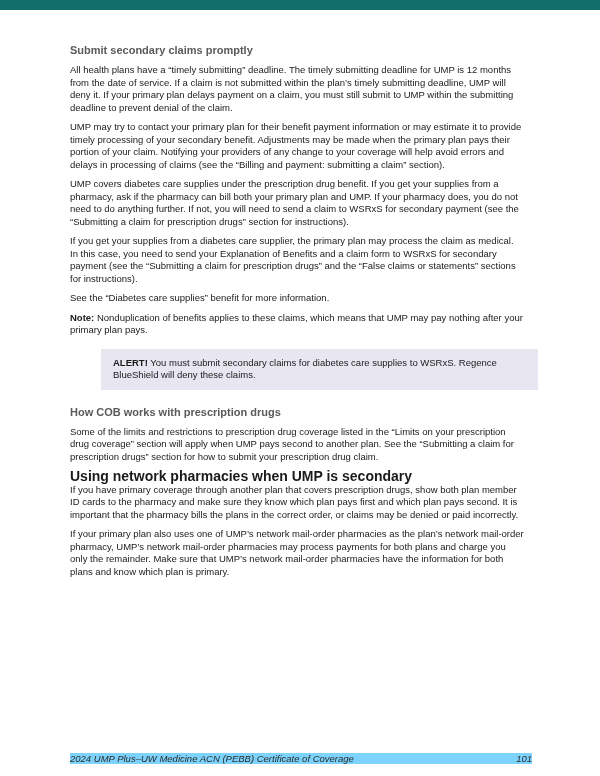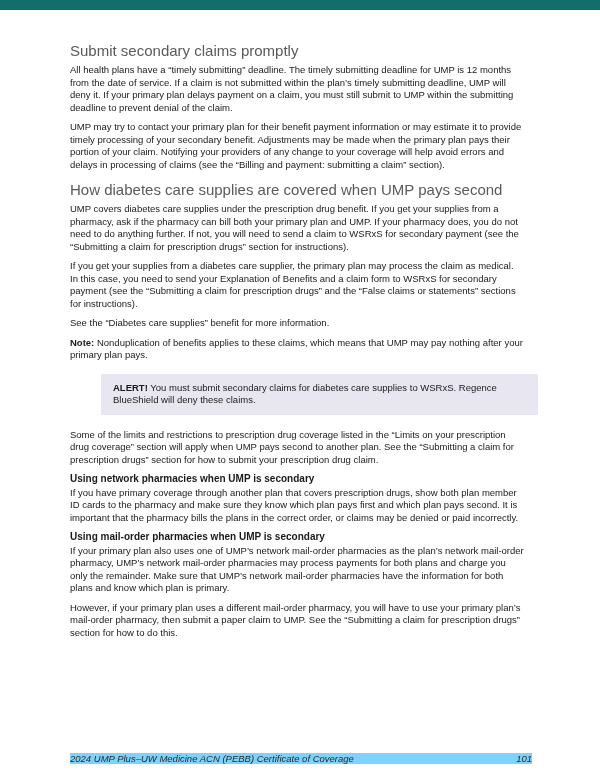--- a/index.html
+++ b/index.html
@@ -14,35 +14,35 @@
   }
   .top-bar {
     width: 100%;
     height: 10px;
     background: var(--header_bar, #116e6a);
   }
   .content {
     padding: 32px 68px 0 70px;
   }
   .heading {
-    font-size: 15px;
-    font-weight: 400;
+    font-size: 11px;
+    font-weight: 700;
     color: var(--heading_gray, #5a5a5a);
     margin: 10px 0 5px 0;
     line-height: 17px;
   }
   .heading.first { margin-top: 0; }
   .body {
     font-size: 9.5px;
     line-height: 12.5px;
     color: #1a1a1a;
     margin: 0 8px 7px 0;
   }
   .subheading {
-    font-size: 10px;
+    font-size: 14px;
     font-weight: 700;
     color: #1a1a1a;
     margin: 3px 0 1px 0;
     line-height: 12.5px;
   }
   .alert-box {
     background: var(--alert_bg, #e8e7f1);
     margin: 12px -6px 14px 31px;
     padding: 8px 12px;
   }
@@ -65,38 +65,36 @@
 
 <div class="page">
   <div class="top-bar"></div>
 
   <div class="content">
 
     <h2 class="heading first">Submit secondary claims promptly</h2>
     <p class="body">All health plans have a “timely submitting” deadline. The timely submitting deadline for UMP is 12 months from the date of service. If a claim is not submitted within the plan’s timely submitting deadline, UMP will deny it. If your primary plan delays payment on a claim, you must still submit to UMP within the submitting deadline to prevent denial of the claim.</p>
     <p class="body">UMP may try to contact your primary plan for their benefit payment information or may estimate it to provide timely processing of your secondary benefit. Adjustments may be made when the primary plan pays their portion of your claim. Notifying your providers of any change to your coverage will help avoid errors and delays in processing of claims (see the “Billing and payment: submitting a claim” section).</p>
 
-    <h2 class="heading">How diabetes care supplies are covered when UMP pays second</h2>
     <p class="body">UMP covers diabetes care supplies under the prescription drug benefit. If you get your supplies from a pharmacy, ask if the pharmacy can bill both your primary plan and UMP. If your pharmacy does, you do not need to do anything further. If not, you will need to send a claim to WSRxS for secondary payment (see the “Submitting a claim for prescription drugs” section for instructions).</p>
     <p class="body">If you get your supplies from a diabetes care supplier, the primary plan may process the claim as medical. In this case, you need to send your Explanation of Benefits and a claim form to WSRxS for secondary payment (see the “Submitting a claim for prescription drugs” and the “False claims or statements” sections for instructions).</p>
     <p class="body">See the “Diabetes care supplies” benefit for more information.</p>
     <p class="body"><strong>Note:</strong><span> Nonduplication of benefits applies to these claims, which means that UMP may pay nothing after your primary plan pays.</span></p>
 
     <div class="alert-box">
       <p class="body"><strong>ALERT!</strong><span> You must submit secondary claims for diabetes care supplies to WSRxS. Regence BlueShield will deny these claims.</span></p>
     </div>
 
+    <h2 class="heading">How COB works with prescription drugs</h2>
     <p class="body">Some of the limits and restrictions to prescription drug coverage listed in the “Limits on your prescription drug coverage” section will apply when UMP pays second to another plan. See the “Submitting a claim for prescription drugs” section for how to submit your prescription drug claim.</p>
 
     <h3 class="subheading">Using network pharmacies when UMP is secondary</h3>
     <p class="body">If you have primary coverage through another plan that covers prescription drugs, show both plan member ID cards to the pharmacy and make sure they know which plan pays first and which plan pays second. It is important that the pharmacy bills the plans in the correct order, or claims may be denied or paid incorrectly.</p>
 
-    <h3 class="subheading">Using mail-order pharmacies when UMP is secondary</h3>
     <p class="body">If your primary plan also uses one of UMP’s network mail-order pharmacies as the plan’s network mail-order pharmacy, UMP’s network mail-order pharmacies may process payments for both plans and charge you only the remainder. Make sure that UMP’s network mail-order pharmacies have the information for both plans and know which plan is primary.</p>
-    <p class="body">However, if your primary plan uses a different mail-order pharmacy, you will have to use your primary plan’s mail-order pharmacy, then submit a paper claim to UMP. See the “Submitting a claim for prescription drugs” section for how to do this.</p>
 
   </div>
 
   <div class="footer">
     <span>2024 UMP Plus–UW Medicine ACN (PEBB) Certificate of Coverage</span>
     <span>101</span>
   </div>
 </div>
 
 </body></html>

